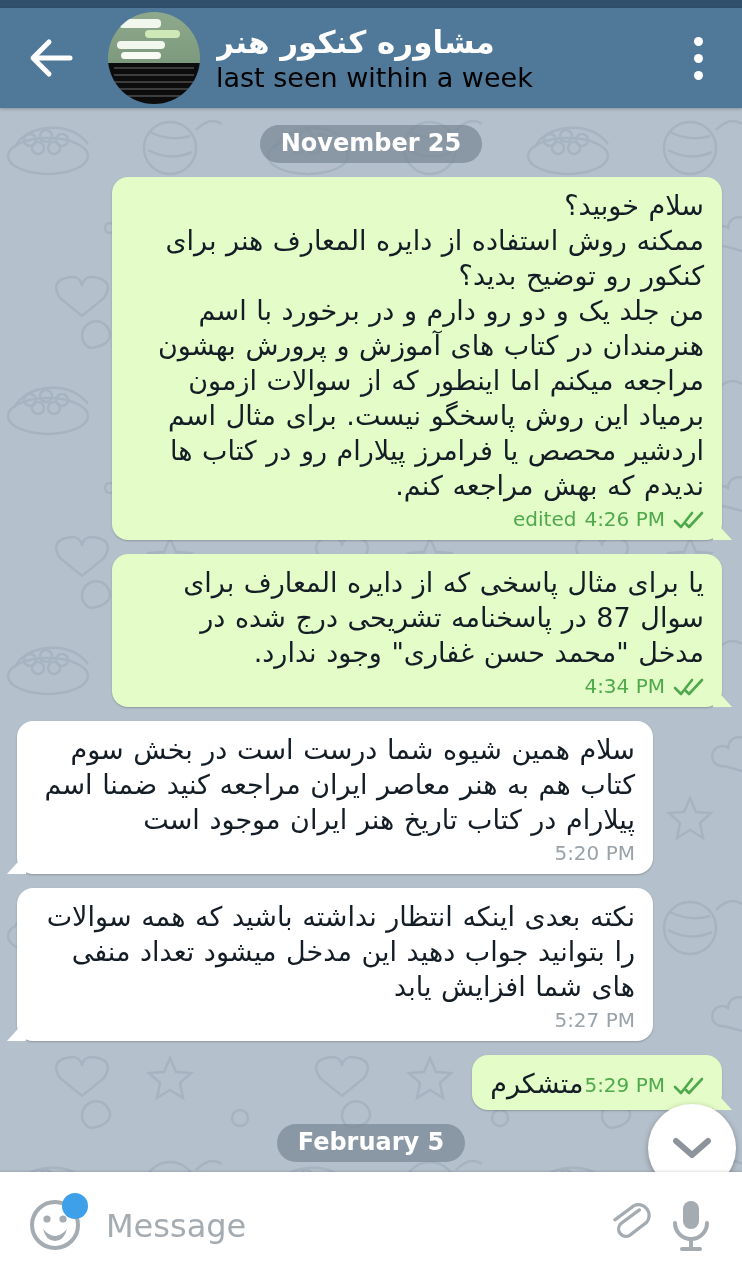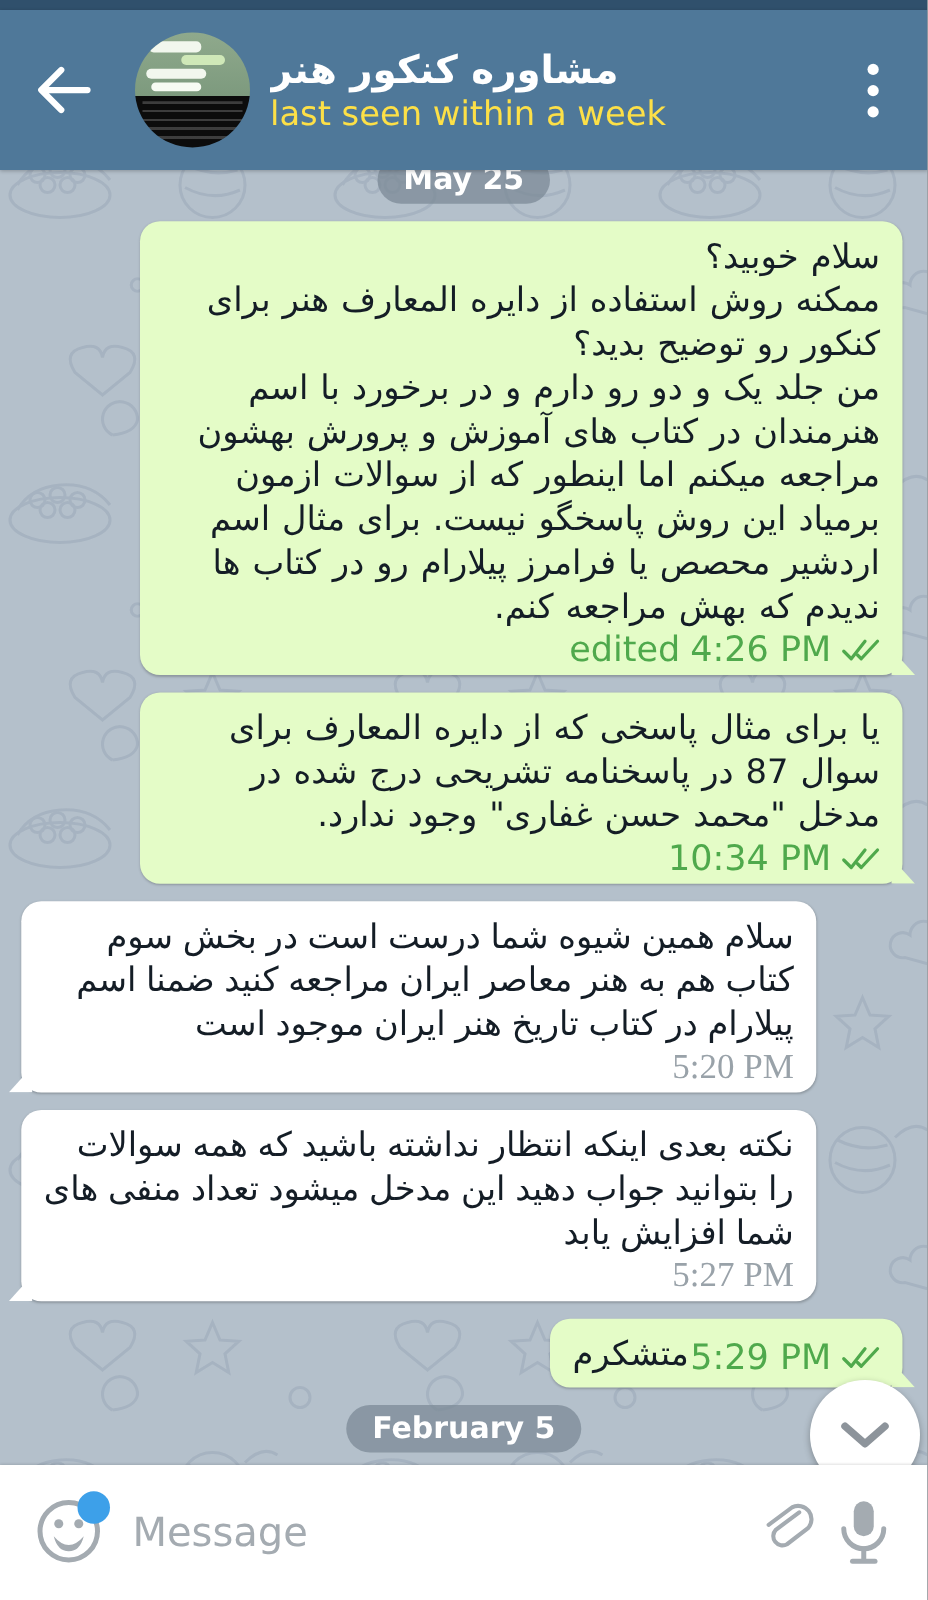--- a/index.html
+++ b/index.html
@@ -5,42 +5,42 @@
   html,body { margin:0; padding:0; background:#888; }
   * { box-sizing:border-box; }
   .phone {
     position:relative; width:742px; height:1280px; margin:0 auto;
     overflow:hidden; background:#b4c0cb;
     font-family:"DejaVu Sans", sans-serif;
   }
   
   .topstrip { height:8px; background:#30506c; }
   .header {
-    height:128px; background:#4f7899; display:flex; align-items:center;
+    height:100px; background:#4f7899; display:flex; align-items:center;
     padding:0 12px 0 16px; position:relative; z-index:10;
     box-shadow:0 1px 3px rgba(0,0,0,.25);
   }
   .back-btn { width:70px; height:70px; border:none; background:transparent; display:flex; align-items:center; justify-content:center; cursor:pointer; padding:0; }
   .avatar {
     width:92px; height:92px; border-radius:50%; overflow:hidden; position:relative;
     margin:0 16px 0 22px; flex:none; background:linear-gradient(180deg,#8fa98c 0%,#7d9a7e 55%,#0c0c0c 55%,#0c0c0c 100%);
   }
   .avatar .shot-bubble { position:absolute; border-radius:4px; }
   .avatar .sb1 { left:12%; top:8%; width:46%; height:9%; background:#f2f7ee; }
   .avatar .sb2 { left:40%; top:20%; width:38%; height:8%; background:#cfe8b8; }
   .avatar .sb3 { left:10%; top:31%; width:52%; height:9%; background:#f2f7ee; }
   .avatar .sb4 { left:14%; top:43%; width:44%; height:8%; background:#f7fbf3; }
   .avatar .blacktext {
     position:absolute; left:6%; right:6%; top:60%; height:34%;
     background:repeating-linear-gradient(180deg, rgba(190,190,190,.55) 0 2px, transparent 2px 7px);
     opacity:.5;
   }
   .titles { flex:1; min-width:0; display:flex; flex-direction:column; justify-content:center; }
   .chat-title { color:#ffffff; font-size:31px; font-weight:bold; line-height:38px; white-space:nowrap; overflow:hidden; }
-  .chat-subtitle { color:#fde047; font-size:27px; line-height:33px; }
+  .chat-subtitle { color:#000000; font-size:27px; line-height:33px; }
   .menu-btn { width:64px; height:80px; border:none; background:transparent; display:flex; flex-direction:column; align-items:center; justify-content:center; gap:8px; cursor:pointer; }
   .menu-btn i { width:9px; height:9px; border-radius:50%; background:#fff; }
 
   
   .chat { position:absolute; top:108px; bottom:88px; left:0; right:0; overflow:hidden; }
   .chat-bg { position:absolute; inset:0; }
   .messages { position:relative; z-index:1; padding-top:15px; }
   .date-row { display:flex; justify-content:center; margin-top:14px; }
   .date-row:first-child { margin-top:2px; }
   .date-pill {
@@ -48,30 +48,30 @@
     font-size:24px; line-height:27px; padding:5px 21px 6px; border-radius:20px;
   }
   .msg-row { display:flex; margin-top:14px;padding-left:48px; }
   .msg-row.out { justify-content:flex-end; padding-right:20px; }
   .msg-row.in  { justify-content:flex-start; padding-left:17px; }
   .bubble {
     position:relative; border-radius:16px; padding:11px 18px 7px;
     box-shadow:0 1px 2px rgba(0,0,0,.22); direction:rtl; max-width:640px;
   }
   .bubble.out { background:#e4fcc7; }
-  .bubble.in  { background:#ffffff;font-family:Liberation Serif, serif; }
+  .bubble.in  { background:#ffffff; }
   .bubble.wide-out { width:610px; }
   .bubble.wide-in  { width:636px; }
   .msg-text {
     font-size:27px; line-height:35px; color:#141d26; text-align:right;
     white-space:pre-line; word-spacing:1px;
   }
   .meta {
     direction:ltr; display:flex; justify-content:flex-end; align-items:center;
-    gap:8px; margin-top:3px; font-size:28px; line-height:27px;
+    gap:8px; margin-top:3px; font-size:20px; line-height:27px;
   }
   .bubble.out .meta { color:#4fa94c; }
   .bubble.in  .meta { color:#99a2a9; }
   .bubble.inline-meta { display:flex; direction:ltr; align-items:flex-end; gap:1px; padding:11px 18px 9px; }
   .bubble.inline-meta .msg-text { white-space:nowrap; }
   .bubble.inline-meta .meta { margin:0 0 2px; }
   .tail { position:absolute; bottom:0; width:19px; height:21px; }
   .bubble.out .tail { right:-10px; background:#e4fcc7; clip-path:polygon(0 0, 0 100%, 100% 100%); }
   .bubble.in  .tail { left:-10px;  background:#ffffff; clip-path:polygon(100% 0, 0 100%, 100% 100%); }
   .checks { flex:none; }
@@ -150,21 +150,21 @@
             <path d="M90 240 a14 14 0 1 1 20 -12 q-2 10 -20 12"></path>
           </g>
         </pattern>
       </defs>
       <rect width="742" height="1084" fill="#b4c0cb"></rect>
       <rect width="742" height="1084" fill="url(#doodles)"></rect>
     </svg>
 
     <div class="messages" id="messages">
         <div class="date-row">
-          <span class="date-pill">May 25</span>
+          <span class="date-pill">November 25</span>
         </div>
         <div class="msg-row out">
           <div class="bubble out wide-out">
             <div class="msg-text">سلام خوبید؟
 ممکنه روش استفاده از دایره المعارف هنر برای کنکور رو توضیح بدید؟
 من جلد یک و دو رو دارم و در برخورد با اسم هنرمندان در کتاب های آموزش و پرورش بهشون مراجعه میکنم اما اینطور که از سوالات ازمون برمیاد این روش پاسخگو نیست. برای مثال اسم اردشیر محصص یا فرامرز پیلارام رو در کتاب ها ندیدم که بهش مراجعه کنم.</div>
             <div class="meta">
               <span>edited</span>
               <span>4:26 PM</span>
               <svg class="checks" width="31" height="20" viewBox="0 0 31 20">
@@ -172,21 +172,21 @@
                 <path d="M13 14 l3 3 L29 3" fill="none" stroke="#4fa94c" stroke-width="2.6" stroke-linecap="round" stroke-linejoin="round"></path>
               </svg>
             </div>
             <span class="tail"></span>
           </div>
         </div>
         <div class="msg-row out">
           <div class="bubble out wide-out">
             <div class="msg-text">یا برای مثال پاسخی که از دایره المعارف برای سوال 87 در پاسخنامه تشریحی درج شده در مدخل "محمد حسن غفاری" وجود ندارد.</div>
             <div class="meta">
-              <span>10:34 PM</span>
+              <span>4:34 PM</span>
               <svg class="checks" width="31" height="20" viewBox="0 0 31 20">
                 <path d="M2 11 l6 6 L19 3" fill="none" stroke="#4fa94c" stroke-width="2.6" stroke-linecap="round" stroke-linejoin="round"></path>
                 <path d="M13 14 l3 3 L29 3" fill="none" stroke="#4fa94c" stroke-width="2.6" stroke-linecap="round" stroke-linejoin="round"></path>
               </svg>
             </div>
             <span class="tail"></span>
           </div>
         </div>
         <div class="msg-row in">
           <div class="bubble in wide-in">

